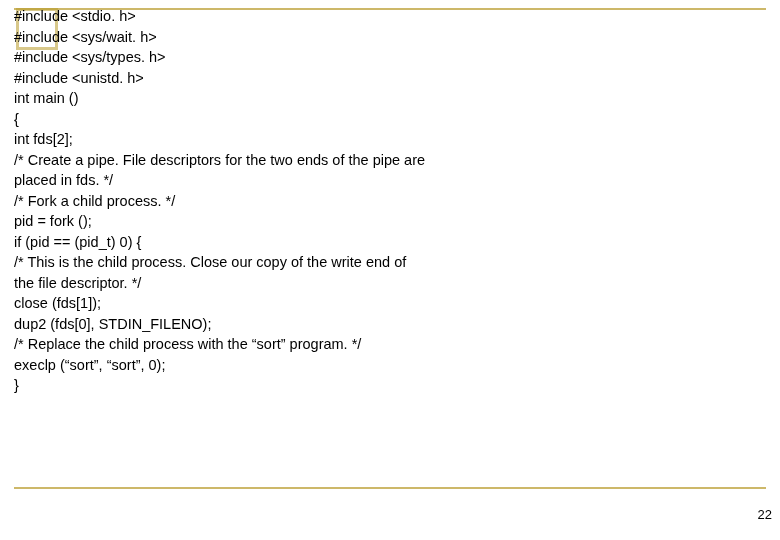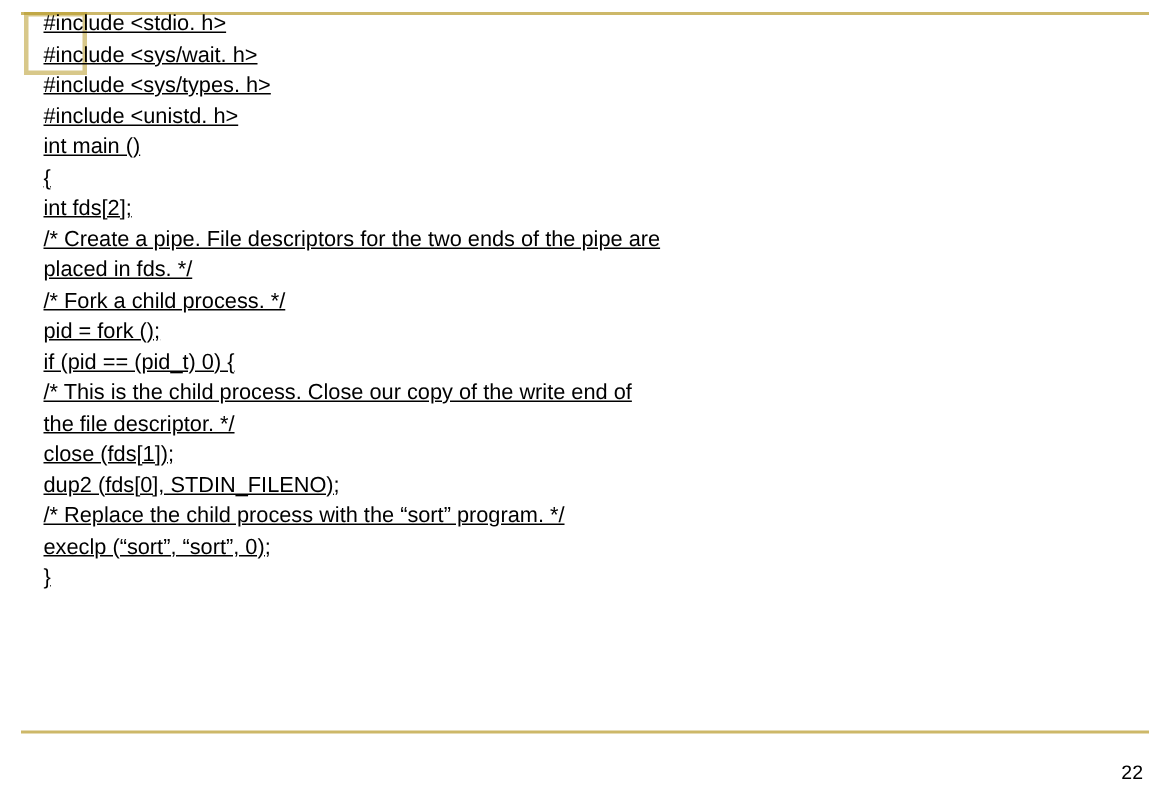--- a/index.html
+++ b/index.html
@@ -1,22 +1,21 @@
 <!DOCTYPE html>
 <html><head>
 <meta charset="utf-8">
 <style>
   * { margin: 0; padding: 0; box-sizing: border-box; }
   html, body { width: 780px; height: 540px; background: #fff; font-family: Arial, Helvetica, sans-serif; }
   .slide {
     position: relative;
     width: 780px;
     height: 540px;
-    padding: 6px 14px 0 29px;
-    text-decoration: underline;
+    padding: 6px 14px 0 14px;
   }
   .deco-square {
     position: absolute;
     top: 8px;
     left: 16px;
     width: 42px;
     height: 42px;
     border: 3px solid #b89a2a;
     opacity: 0.55;
     z-index: 0;
@@ -47,21 +46,21 @@
     padding-top: 0px;
   }
   .line {
     font-size: 14.5px;
     line-height: 20.5px;
     color: #000;
     white-space: pre;
   }
   .page-num {
     position: absolute;
-    right: 18px;
+    right: 8px;
     bottom: 18px;
     font-size: 13px;
     color: #000;
   }
 </style>
 </head>
 <body>
 
 <div class="slide">
   <div class="rule-top"></div>

